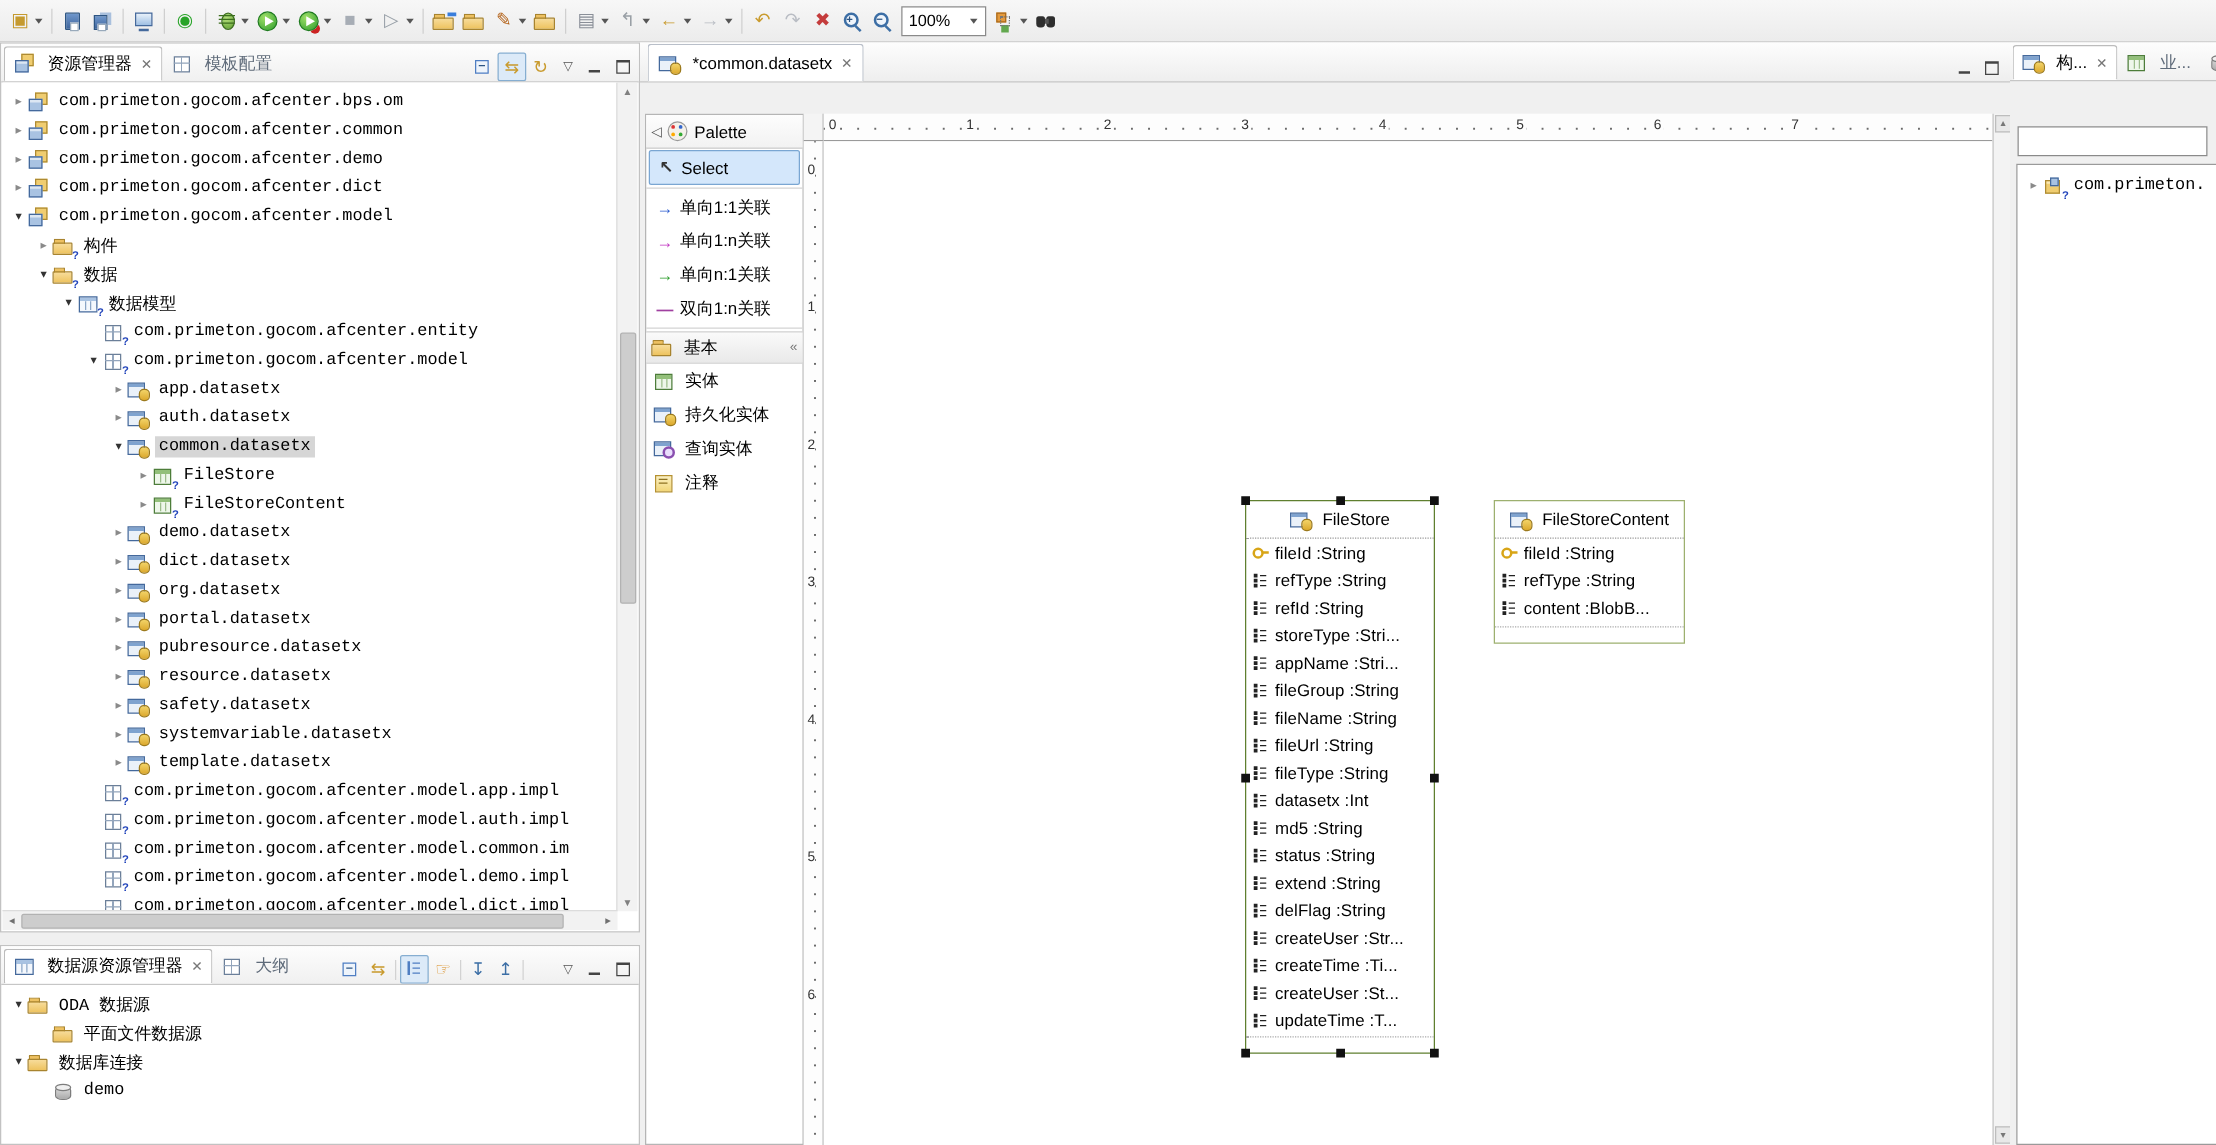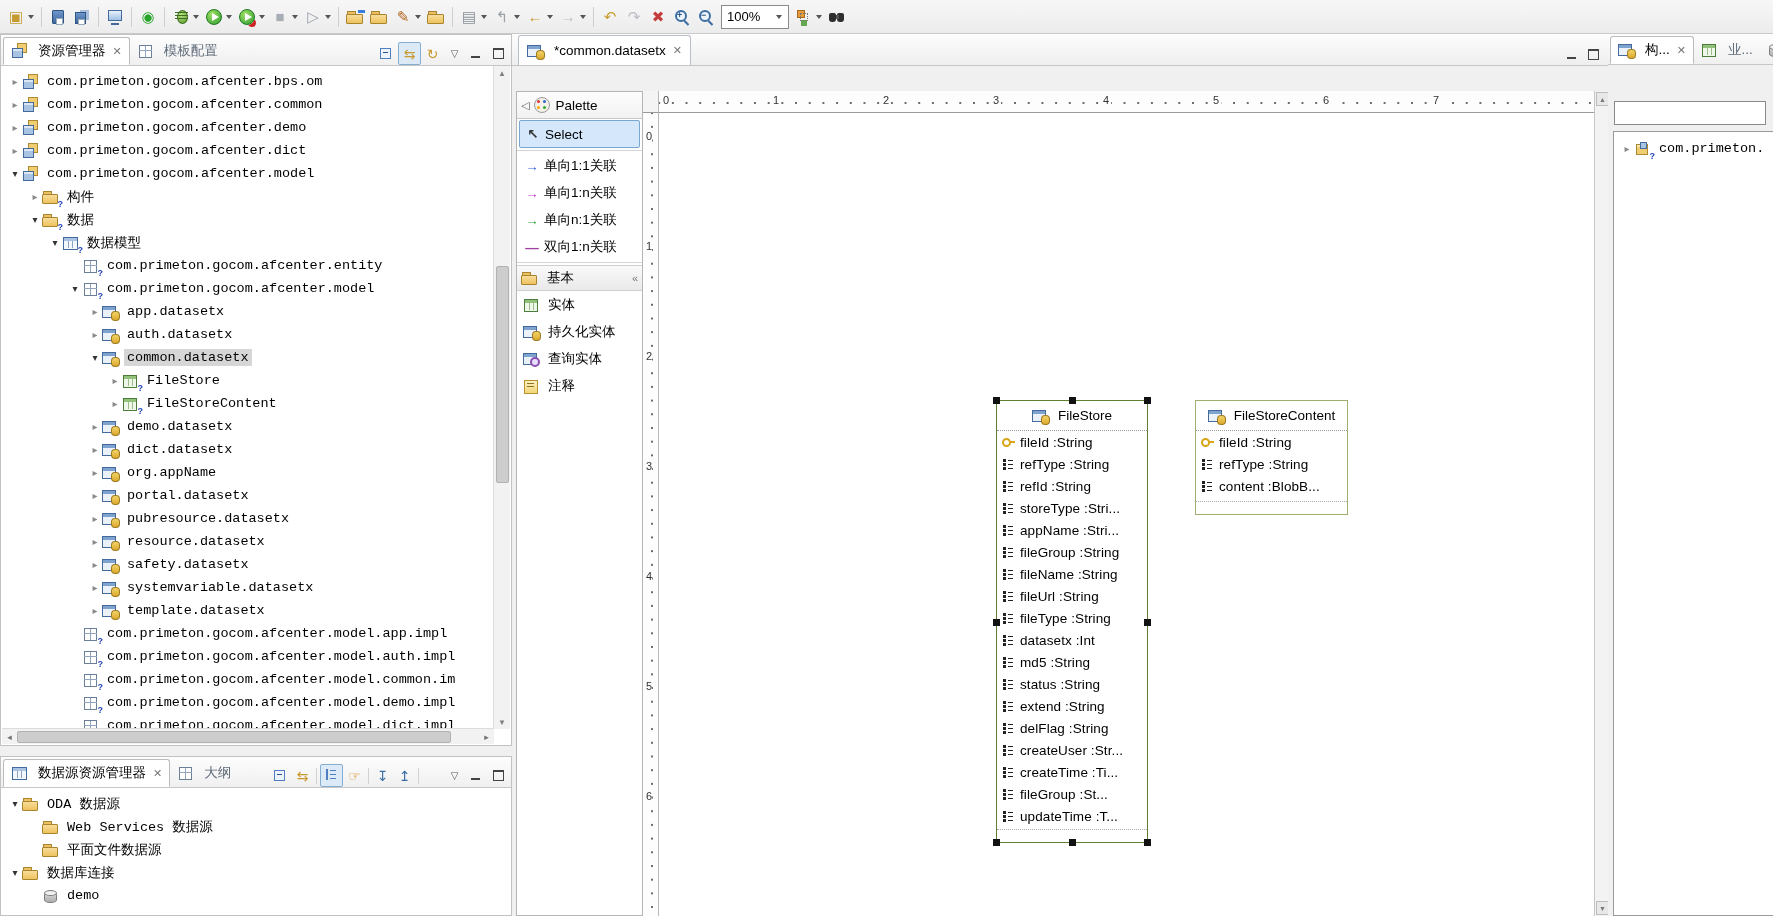--- a/index.html
+++ b/index.html
@@ -367,21 +367,21 @@
           <span class="tlabel">demo.datasetx</span>
         </div>
         <div class="trow" style="padding-left: 86px;">
           <span class="arr">▸</span>
           <span class="ti ti-dataset"></span>
           <span class="tlabel">dict.datasetx</span>
         </div>
         <div class="trow" style="padding-left: 86px;">
           <span class="arr">▸</span>
           <span class="ti ti-dataset"></span>
-          <span class="tlabel">org.appName</span>
+          <span class="tlabel">org.datasetx</span>
         </div>
         <div class="trow" style="padding-left: 86px;">
           <span class="arr">▸</span>
           <span class="ti ti-dataset"></span>
           <span class="tlabel">portal.datasetx</span>
         </div>
         <div class="trow" style="padding-left: 86px;">
           <span class="arr">▸</span>
           <span class="ti ti-dataset"></span>
           <span class="tlabel">pubresource.datasetx</span>
@@ -483,25 +483,20 @@
       </div>
     <div class="ptree" style="right:1px;bottom:1px;" id="ds-tree">
         <div class="trow" style="padding-left: 6px;">
           <span class="arr open">▾</span>
           <span class="ti ti-folder"></span>
           <span class="tlabel">ODA 数据源</span>
         </div>
         <div class="trow" style="padding-left: 26px;">
           <span class="arr"></span>
           <span class="ti ti-folder"></span>
-          <span class="tlabel">Web Services 数据源</span>
-        </div>
-        <div class="trow" style="padding-left: 26px;">
-          <span class="arr"></span>
-          <span class="ti ti-folder"></span>
           <span class="tlabel">平面文件数据源</span>
         </div>
         <div class="trow" style="padding-left: 6px;">
           <span class="arr open">▾</span>
           <span class="ti ti-folder"></span>
           <span class="tlabel">数据库连接</span>
         </div>
         <div class="trow" style="padding-left: 26px;">
           <span class="arr"></span>
           <span class="ti ti-db"></span>
@@ -661,21 +656,21 @@
               <div class="fld">
                 <span class="fico"></span>
                 <span class="flabel">createUser :Str...</span>
               </div>
               <div class="fld">
                 <span class="fico"></span>
                 <span class="flabel">createTime :Ti...</span>
               </div>
               <div class="fld">
                 <span class="fico"></span>
-                <span class="flabel">fileGroup :St...</span>
+                <span class="flabel">createUser :St...</span>
               </div>
               <div class="fld">
                 <span class="fico"></span>
                 <span class="flabel">updateTime :T...</span>
               </div>
             </div>
             <div class="ent-footer"></div>
             <span class="hdl hdl-nw"></span>
             <span class="hdl hdl-n"></span>
             <span class="hdl hdl-ne"></span>

